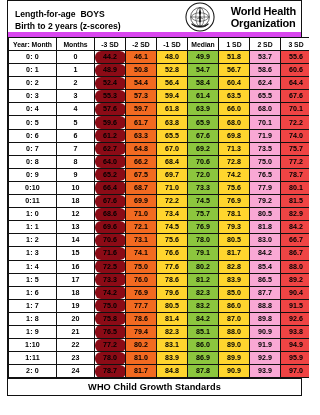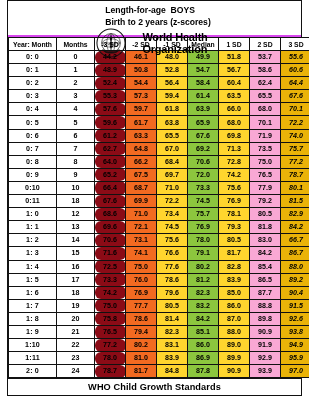--- a/index.html
+++ b/index.html
@@ -23,24 +23,23 @@
     letter-spacing: .1px;
   }
   .table-wrap {
     margin: 0 7px;
     border: 1px solid #111;
     background: #fff;
   }
   
   .title-band {
     display: flex;
-    align-items: center;
-    border-bottom: 2px solid #d946ef;
+    align-items: flex-end;
+    border-bottom: 5px solid #d946ef;
     height: 36px;
-    flex-direction: column;
   }
   .title-band-left {
     flex: 1 1 auto;
     padding: 4px 0 0 7px;
     display: flex;
     flex-direction: column;
     justify-content: center;
   }
   .tb-line {
     font-size: 8.6px;
@@ -94,21 +93,21 @@
   td.ym, td.mo { background:#fff; color:#000; font-size:7.1px; }
   td.ym { letter-spacing: .2px; }
 
   
   td.z-m3 { background:#8b0b16; color:#ffffff;border-radius:6px; }
   td.z-m2 { background:#f26a21; color:#231f20; }
   td.z-m1 { background:#ffd52e; color:#231f20;margin-left:23px; }
   td.z-md { background:#8cc63e; color:#231f20; }
   td.z-p1 { background:#ffd52e; color:#231f20; }
   td.z-p2 { background:#f9a8d4; color:#231f20; }
-  td.z-p3 { background:#eab308; color:#ffffff;font-style:italic; }
+  td.z-p3 { background:#ef4444; color:#ffffff; }
 
   .footer-band {
     border-top: 1px solid #111;
     height: 17px;
     display: flex;
     align-items: center;
     justify-content: center;
     background: #fff;
   }
   .footer-band span {

